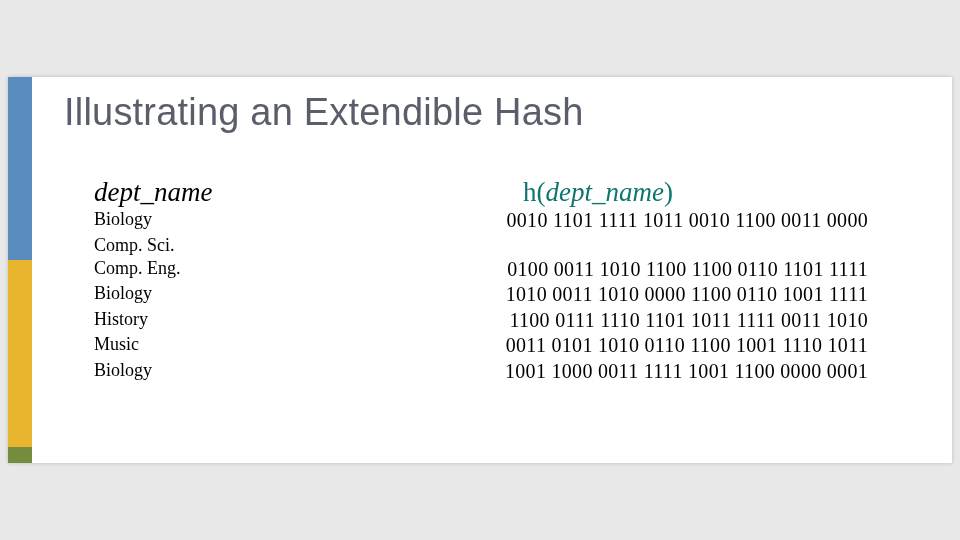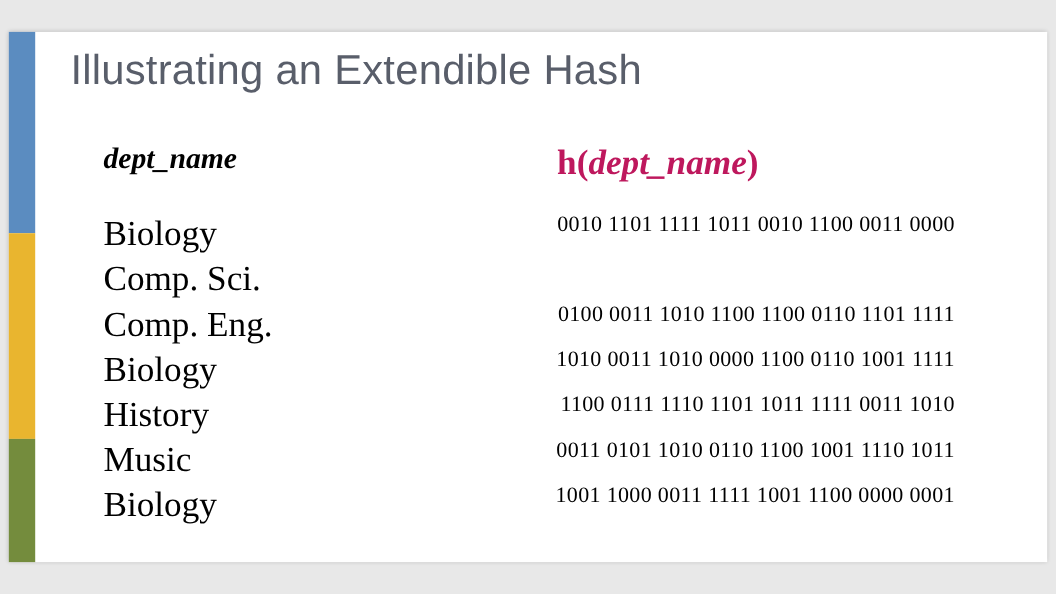--- a/index.html
+++ b/index.html
@@ -6,21 +6,21 @@
   html, body { width: 960px; height: 540px; overflow: hidden; }
   body {
     background: #e8e8e8;
     font-family: Arial, Helvetica, sans-serif;
     display: flex;
     align-items: center;
     justify-content: center;
   }
   .slide {
     width: 944px;
-    height: 482px;
+    height: 386px;
     background: #ffffff;
     position: relative;
     box-shadow: 0 0 4px rgba(0,0,0,0.2);
   }
   .sidebar {
     position: absolute;
     left: 0;
     top: 0;
     width: 24px;
     height: 100%;
@@ -40,47 +40,45 @@
     letter-spacing: 0.2px;
   }
   .content {
     position: absolute;
     left: 86px;
     top: 100px;
     width: 790px;
   }
   .header-row {
     display: flex;
-    margin-bottom: 26px;
-    font-weight: bold;
   }
   .col-name-header {
     width: 234px;
     font-family: "Palatino Linotype", "Book Antiqua", Palatino, serif;
     font-style: italic;
     font-size: 27px;
     color: #000;
   }
   .col-hash-header {
     width: 540px;
     text-align: center;
     font-family: "Palatino Linotype", "Book Antiqua", Palatino, serif;
-    font-size: 32px;
-    color: #be185d;
+    font-size: 27px;
+    color: #0f766e;
   }
   .col-hash-header .fn { font-style: normal; }
   .col-hash-header .arg { font-style: italic; }
   .data-row {
     display: flex;
     line-height: 1.28;
   }
   .dept {
     width: 218px;
     font-family: "Palatino Linotype", "Book Antiqua", Palatino, serif;
-    font-size: 32px;
+    font-size: 18px;
     color: #000;
   }
   .hash {
     width: 556px;
     font-family: "Palatino Linotype", "Book Antiqua", Palatino, serif;
     font-size: 20px;
     color: #000;
     text-align: right;
     white-space: nowrap;
     letter-spacing: 0.3px;

